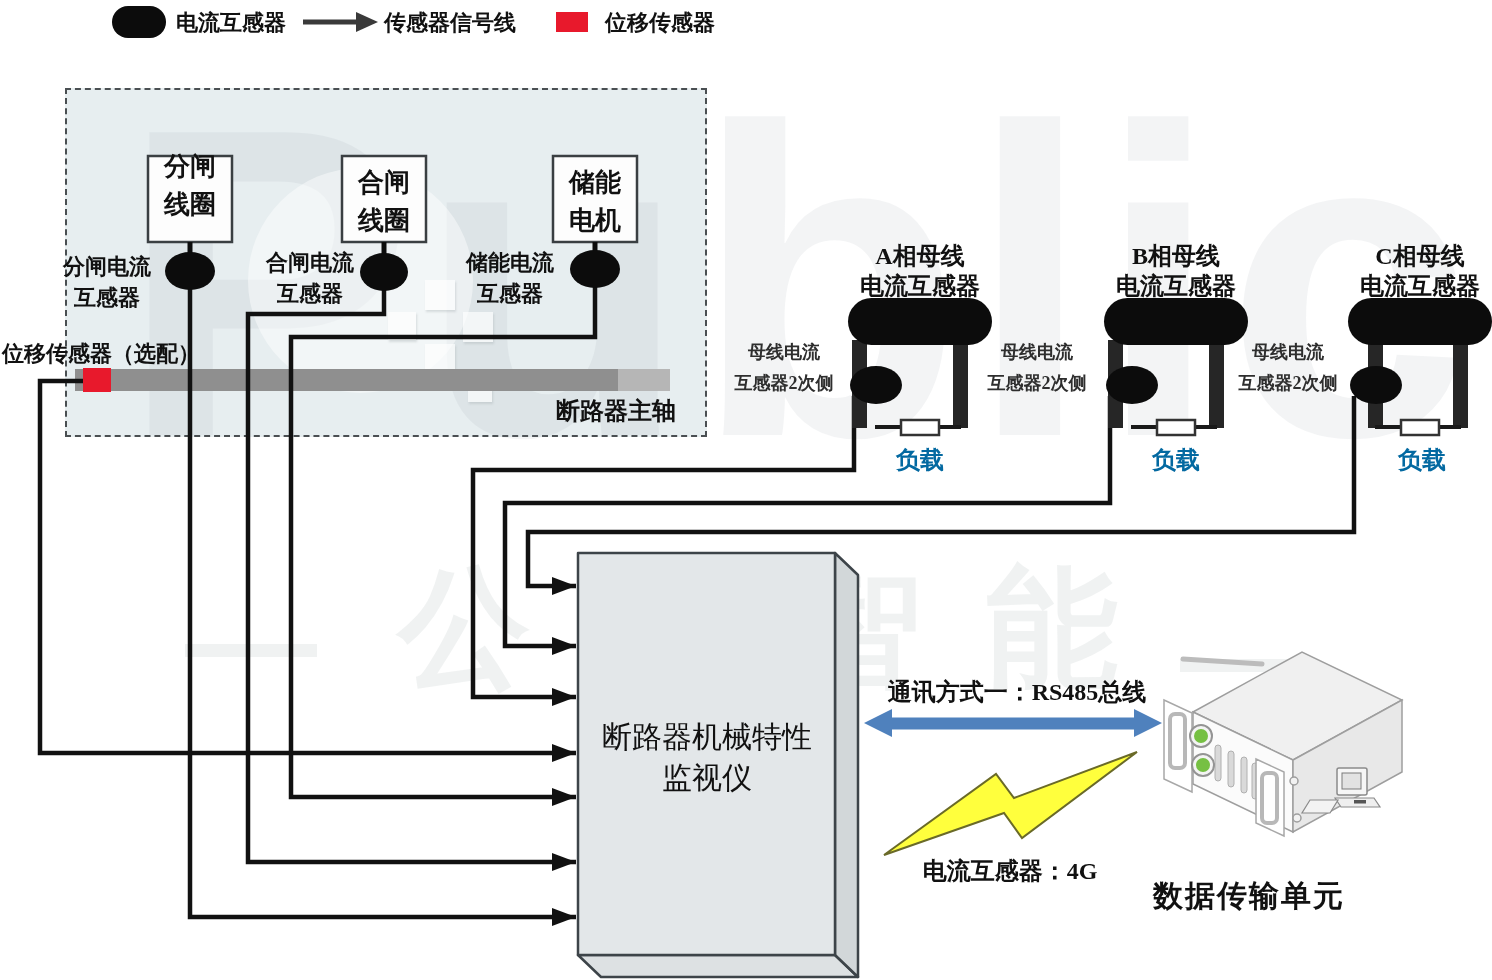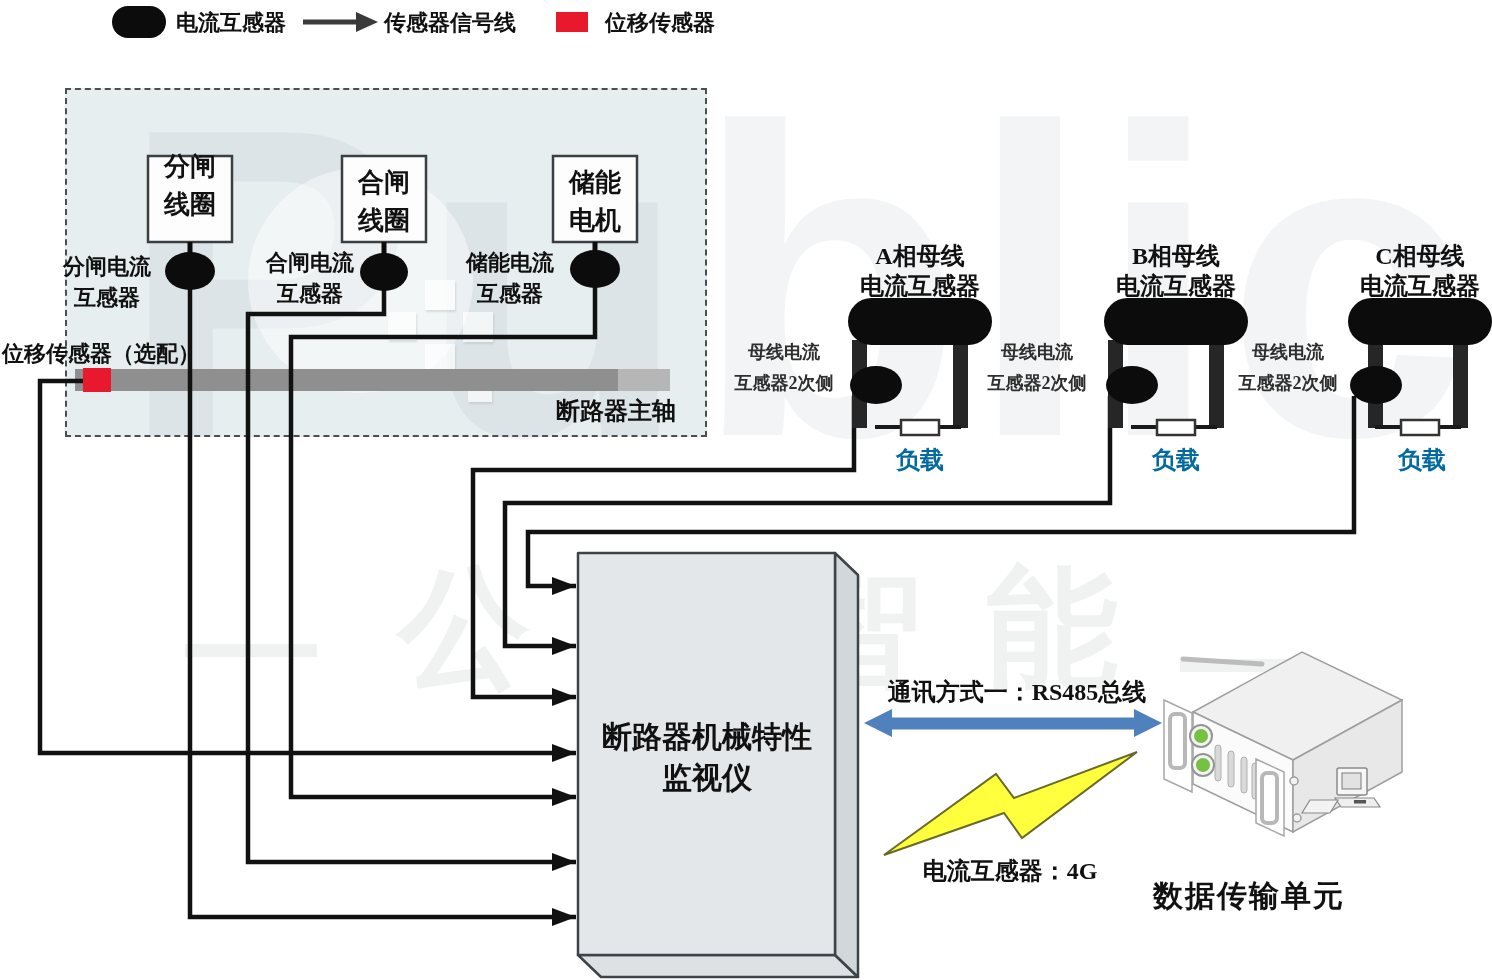--- a/index.html
+++ b/index.html
@@ -24,21 +24,21 @@
   
   .legend-label{top:8px;font-size:22px;font-weight:bold;white-space:nowrap;}
   .title-breaker{left:300px;top:96px;width:180px;font-size:29px;font-weight:bold;}
   .coil-text{width:84px;font-size:26px;font-weight:bold;line-height:38px;}
   .ct-label{width:130px;font-size:22px;font-weight:bold;line-height:31px;}
   .disp-label{left:2px;top:339px;font-size:22px;font-weight:bold;white-space:nowrap;}
   .shaft-label{left:540px;top:395px;width:152px;font-size:24px;font-weight:bold;}
   .phase-label{width:180px;font-size:24px;font-weight:bold;line-height:30px;}
   .sec-label{width:148px;font-size:18px;font-weight:bold;line-height:31px;color:#2e2e2e;}
   .load-label{width:84px;font-size:24px;font-weight:bold;color:#0369a1;}
-  .monitor-title{left:588px;top:716px;width:238px;font-size:30px;font-weight:bold;line-height:41px;}
+  .monitor-title{left:588px;top:716px;width:238px;font-size:30px;font-weight:normal;line-height:41px;}
   .comm-label{font-size:24px;font-weight:bold;white-space:nowrap;}
   .dtu-label{left:1153px;top:876px;width:220px;font-size:30px;font-weight:bold;letter-spacing:2px;}
 </style>
 </head>
 <body>
 
 <div id="canvas">
 
   <div class="enclosure"></div>
 

